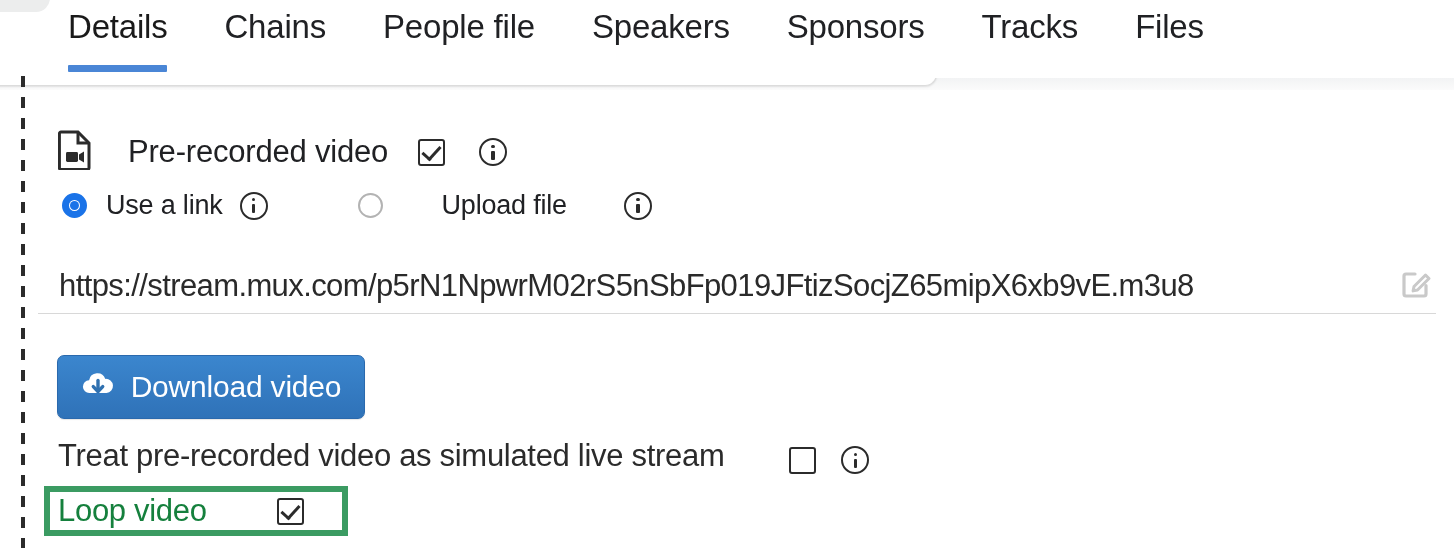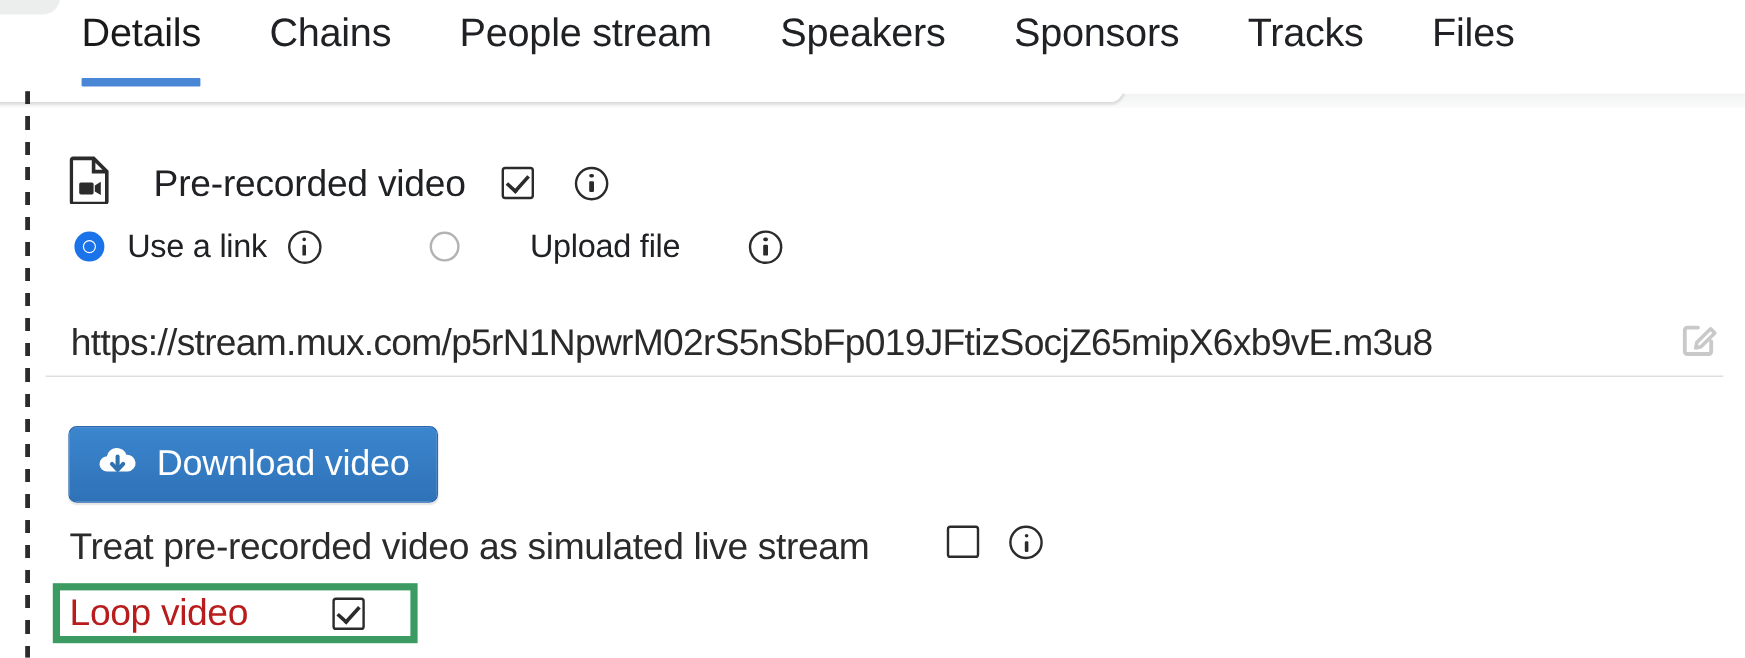--- a/index.html
+++ b/index.html
@@ -269,21 +269,21 @@
     letter-spacing: -0.2px;
   }
   #cloud-download-icon { margin-right: 16px; display: block; }
 
   
   #simulated-row {
     position: absolute;
     left: 58px;
     top: 348px;
     display: flex;
-    align-items: flex-start;
+    align-items: flex-end;
   }
   #simulated-label {
     font-size: 31px;
     color: #2b2b2b;
     letter-spacing: -0.3px;
     margin-right: 65px;
   }
   #simulated-checkbox { margin-right: 25px; }
 
   
@@ -300,42 +300,42 @@
   #loop-row {
     position: absolute;
     left: 58px;
     top: 396px;
     height: 50px;
     display: flex;
     align-items: center;
   }
   #loop-label {
     font-size: 31px;
-    color: #b91c1c;
+    color: #15803d;
     letter-spacing: -0.3px;
     margin-right: 70px;
   }
 </style>
 </head>
 <body>
 
 <div id="panel-corner"></div>
 <div id="page-bg-strip"></div>
 
 <div id="tabbar">
   <div class="tab active">
     <span>Details</span>
     <span class="tab-underline"></span>
   </div>
   <div class="tab">
     <span>Chains</span>
     
   </div>
   <div class="tab">
-    <span>People stream</span>
+    <span>People file</span>
     
   </div>
   <div class="tab">
     <span>Speakers</span>
     
   </div>
   <div class="tab">
     <span>Sponsors</span>
     
   </div>

